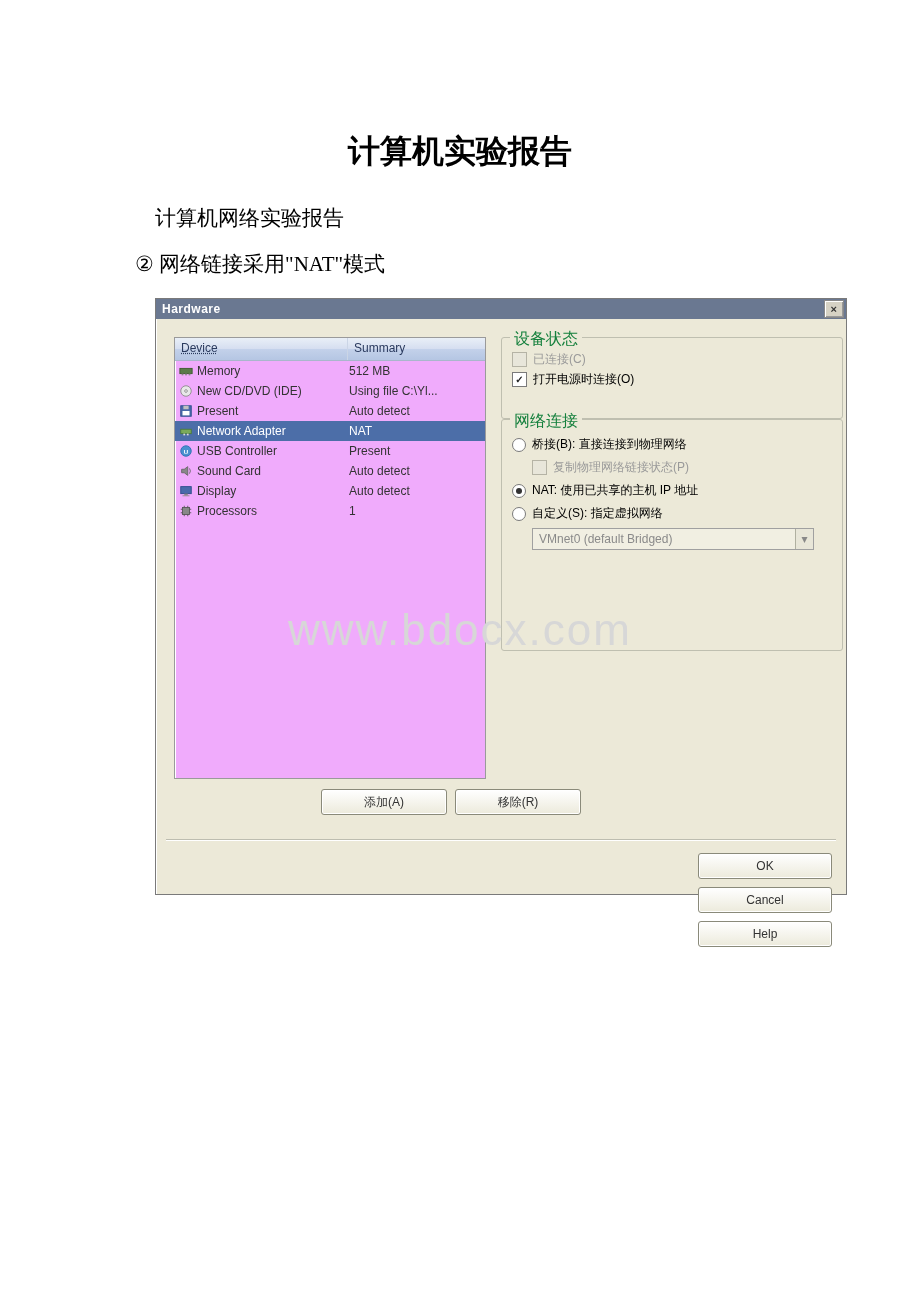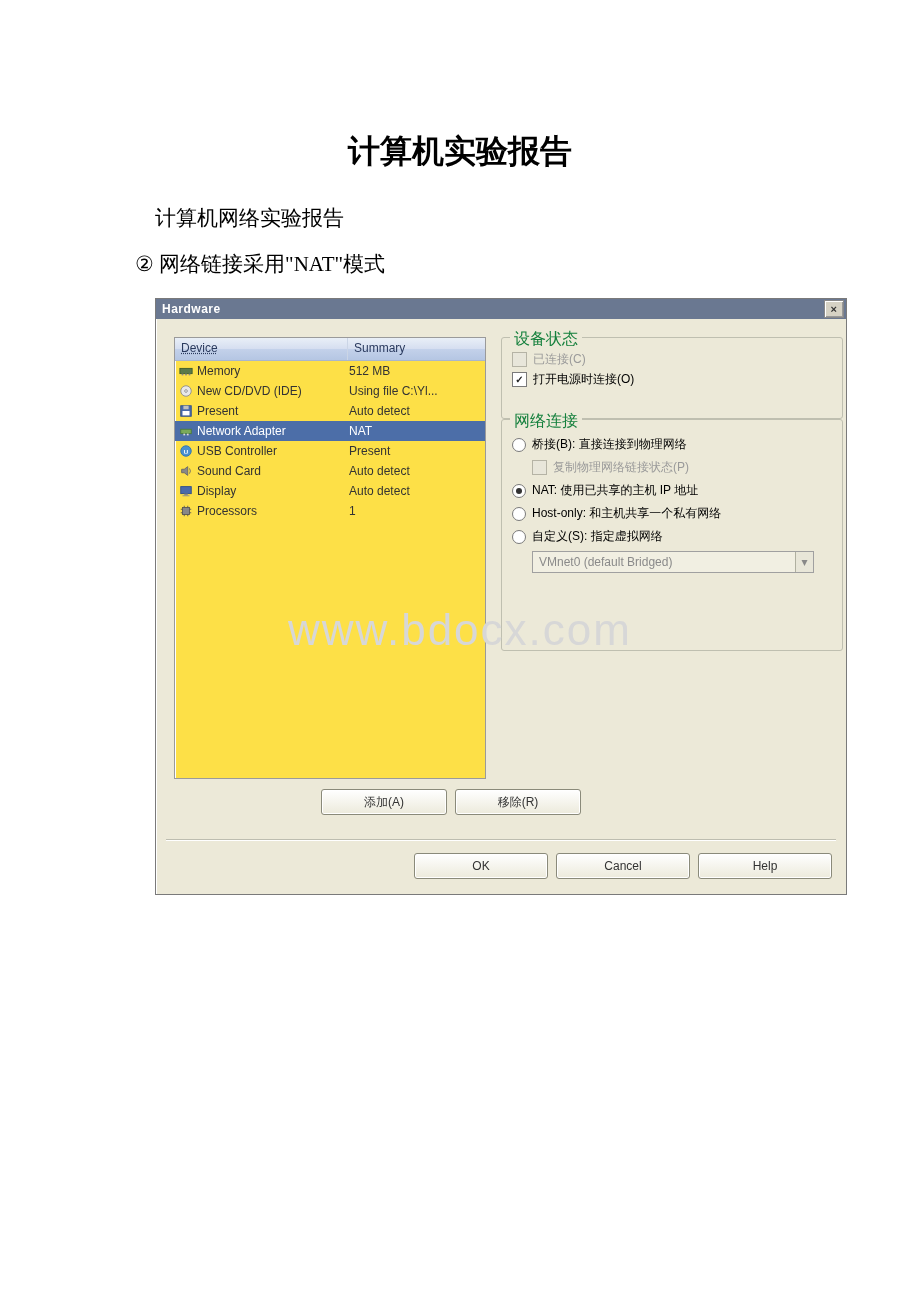--- a/index.html
+++ b/index.html
@@ -70,21 +70,21 @@
     cursor: default;
   }
   .dialog-body {
     position: relative;
     height: calc(100% - 22px);
   }
   .device-list {
     position: absolute;
     left: 18px; top: 18px;
     width: 310px; height: 440px;
-    background: #fde047;
+    background: #f0abfc;
     border: 1px solid #9a9a9a;
     box-shadow: inset 1px 1px 0 #fff;
   }
   .list-header{
     display:flex;
     height: 22px;
     background: linear-gradient(to bottom,#e9eff7 0%, #d5def0 50%, #c3d1ea 51%, #b5c6e3 100%);
     border-bottom:1px solid #a9b6cc;
     color:#2a3a5e;
     font-size:12px;
@@ -163,21 +163,21 @@
     width:17px;height:100%;border-left:1px solid #b0b0a0;display:flex;align-items:center;justify-content:center;color:#888;background:#e8e6d8;
   }
   .bottom-sep{
     position:absolute; left:10px; right:10px; top:520px;
     border-top:1px solid #bdbdb0;
     border-bottom:1px solid #fff;
     height:0;
   }
   .bottom-btns{
     position:absolute; right:14px; top:534px;
-    display:flex; gap:8px;
+    display:flex; gap:8px;flex-direction:column;
   }
   .watermark{
     position:absolute;
     left:0; width:100%;
     top:605px;
     text-align:center;
     font-size:44px;
     color:#d7d7d7;
     font-family: Arial, sans-serif;
     letter-spacing:2px;
@@ -359,24 +359,20 @@
           <span>复制物理网络链接状态(P)</span>
         </div>
 
         <div class="radio-row">
           <span class="radio">
               <span class="dot"></span>
             </span>
           <span>NAT: 使用已共享的主机 IP 地址</span>
         </div>
 
-        <div class="radio-row">
-          <span class="radio"></span>
-          <span>Host-only: 和主机共享一个私有网络</span>
-        </div>
 
         <div class="radio-row">
           <span class="radio"></span>
           <span>自定义(S): 指定虚拟网络</span>
         </div>
 
         <div class="combo">
           <span class="text">VMnet0 (default Bridged)</span>
           <span class="arrow">▾</span>
         </div>

